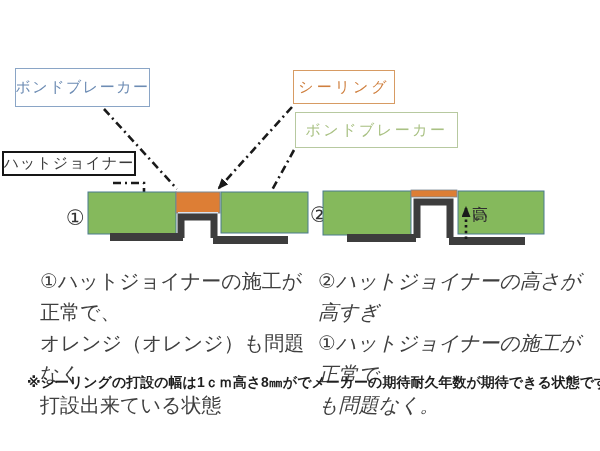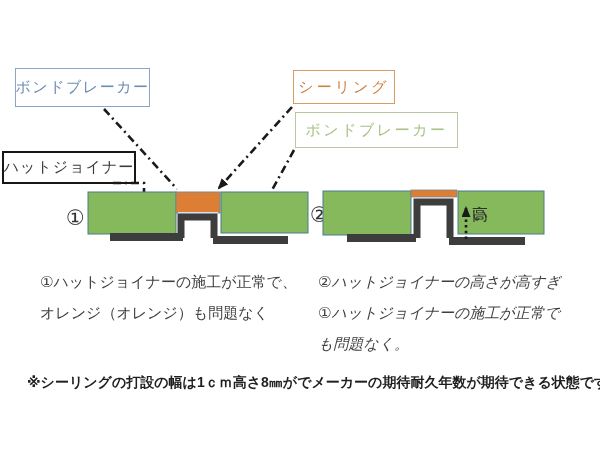--- a/index.html
+++ b/index.html
@@ -19,35 +19,35 @@
   }
   .callout.seal{
     left:293px;top:70px;width:102px;height:34px;
     border:1.5px solid #d79b63;color:#cf7f3e;font-size:15px;letter-spacing:3px;text-align:center;
   }
   .callout.side{
     left:295px;top:112px;width:163px;height:36px;
     border:1.5px solid #b7c9a0;color:#a9c183;font-size:15px;letter-spacing:2.5px;
   }
   .callout.hat{
-    left:2px;top:151px;width:134px;height:33px;
+    left:2px;top:151px;width:134px;height:25px;
     border:2px solid #161616;color:#3a3a3a;font-size:15px;letter-spacing:1px;
   }
   
   .svg-layer{position:absolute;left:0;top:0;z-index:2;}
   
   .height-label{
     position:absolute;left:469px;top:192px;z-index:3;
     writing-mode:vertical-rl;text-orientation:upright;
     font-size:16px;letter-spacing:7px;color:#2f2f2f;
   }
   
   .caption{
     position:absolute;top:266px;width:280px;z-index:3;
-    font-size:15px;line-height:31px;color:#3f3f3f;
+    font-size:20px;line-height:31px;color:#3f3f3f;
   }
   .caption.left{left:40px;}
   .caption.right{left:318px;font-style:italic;}
   
   .footnote{
     position:absolute;left:27px;top:374px;width:566px;z-index:3;
     font-size:14px;font-weight:bold;color:#1f1f1f;white-space:nowrap;
   }
 </style>
 </head>
@@ -106,20 +106,21 @@
       <rect x="449" y="237" width="76" height="8" fill="#3d3d3d"></rect>
       <line x1="466" y1="239" x2="466" y2="208" stroke="#1a1a1a" stroke-width="2.6" stroke-dasharray="2.5 3.2" marker-end="url(#arrow)"></line>
     </g>
   </svg>
 
   <span class="height-label">高い</span>
 
   <div class="caption left">
     <div>①ハットジョイナーの施工が正常で、</div>
     <div>オレンジ（オレンジ）も問題なく</div>
+    <div>打設出来ている状態</div>
   </div>
   <div class="caption right">
     <div>②ハットジョイナーの高さが高すぎ</div>
     <div>①ハットジョイナーの施工が正常で</div>
     <div>も問題なく。</div>
   </div>
 
   <div class="footnote">※シーリングの打設の幅は1ｃｍ高さ8㎜がでメーカーの期待耐久年数が期待できる状態です。</div>
 
 </div>

